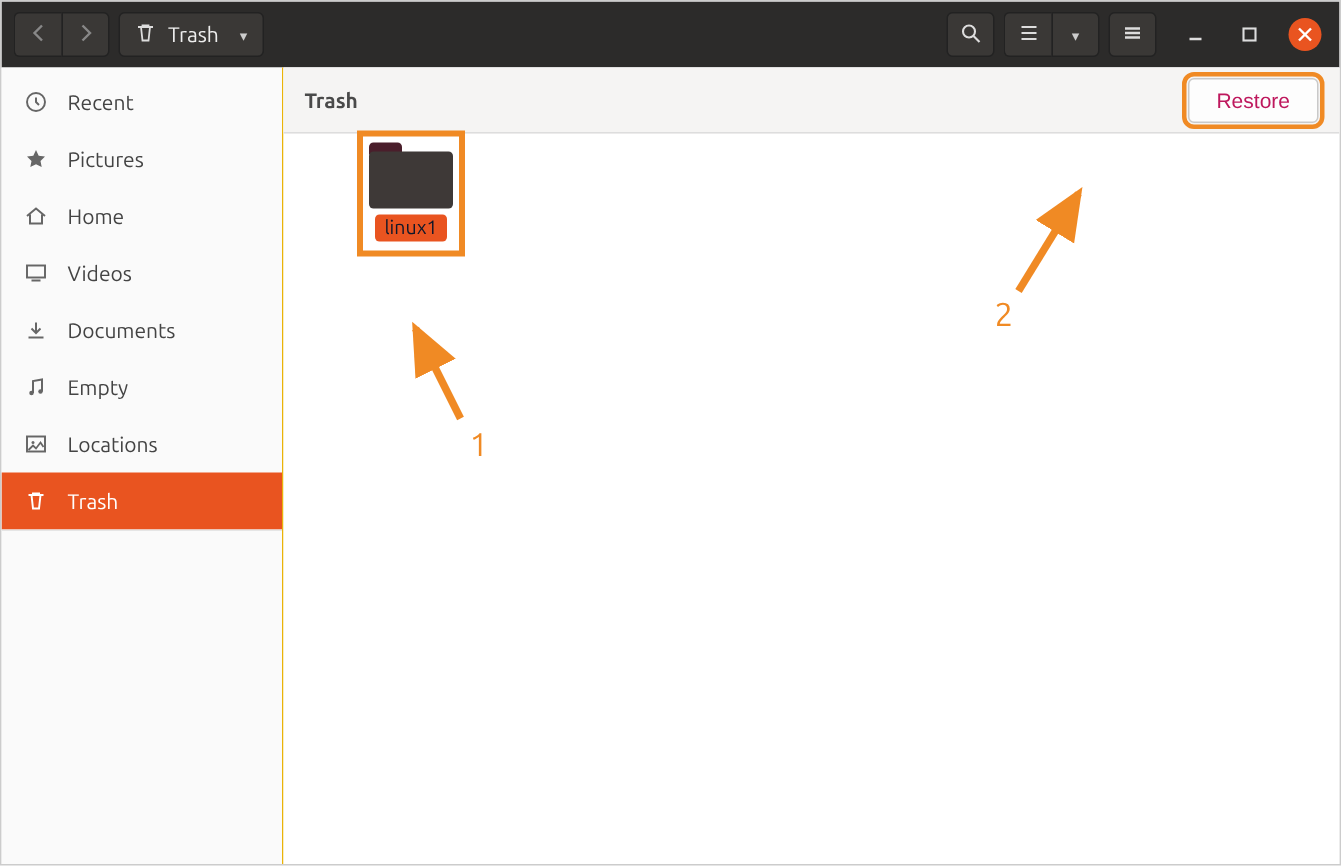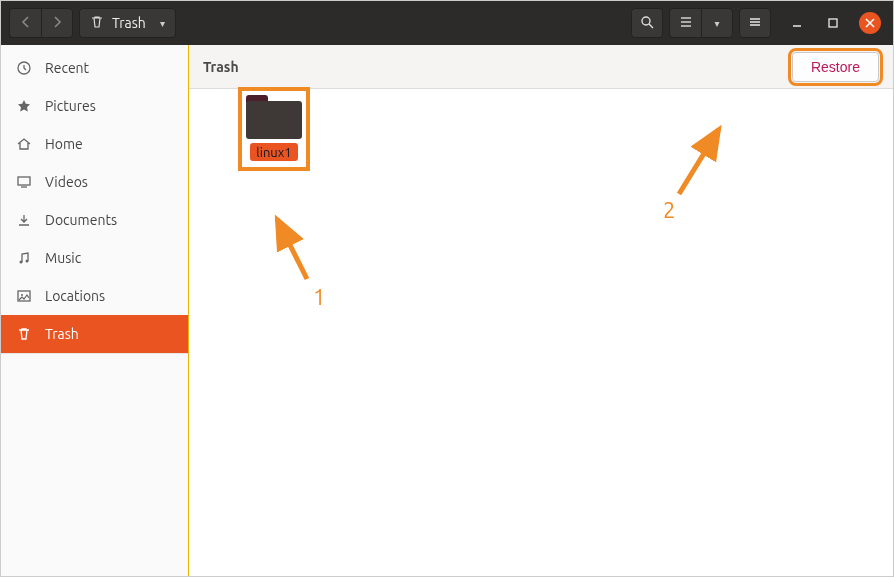--- a/index.html
+++ b/index.html
@@ -343,21 +343,21 @@
       <span>Documents</span>
     </div>
     <div class="side-item">
       <span class="icon">
           <svg width="16" height="16" viewBox="0 0 16 16">
             <path d="M6 12V4l6-1v8" stroke="currentColor" stroke-width="1.3" fill="none"></path>
             <circle cx="5" cy="12" r="1.5" fill="currentColor"></circle>
             <circle cx="11" cy="11" r="1.5" fill="currentColor"></circle>
           </svg>
         </span>
-      <span>Music</span>
+      <span>Empty</span>
     </div>
     <div class="side-item">
       <span class="icon">
           <svg width="16" height="16" viewBox="0 0 16 16">
             <rect x="2" y="3" width="12" height="10" stroke="currentColor" stroke-width="1.3" fill="none"></rect>
             <circle cx="6" cy="7" r="1" fill="currentColor"></circle>
             <path d="M3 12l3-3 2 2 3-4 2 3" stroke="currentColor" stroke-width="1.2" fill="none"></path>
           </svg>
         </span>
       <span>Locations</span>

